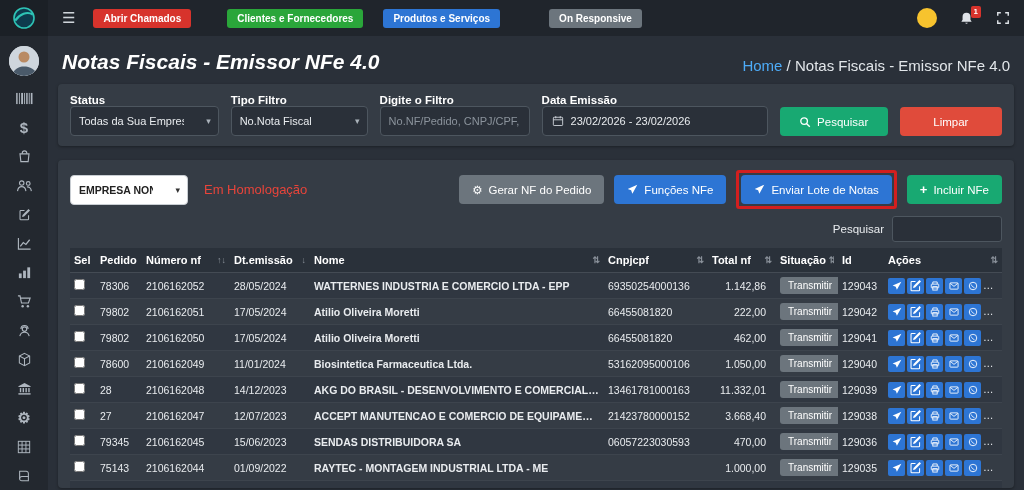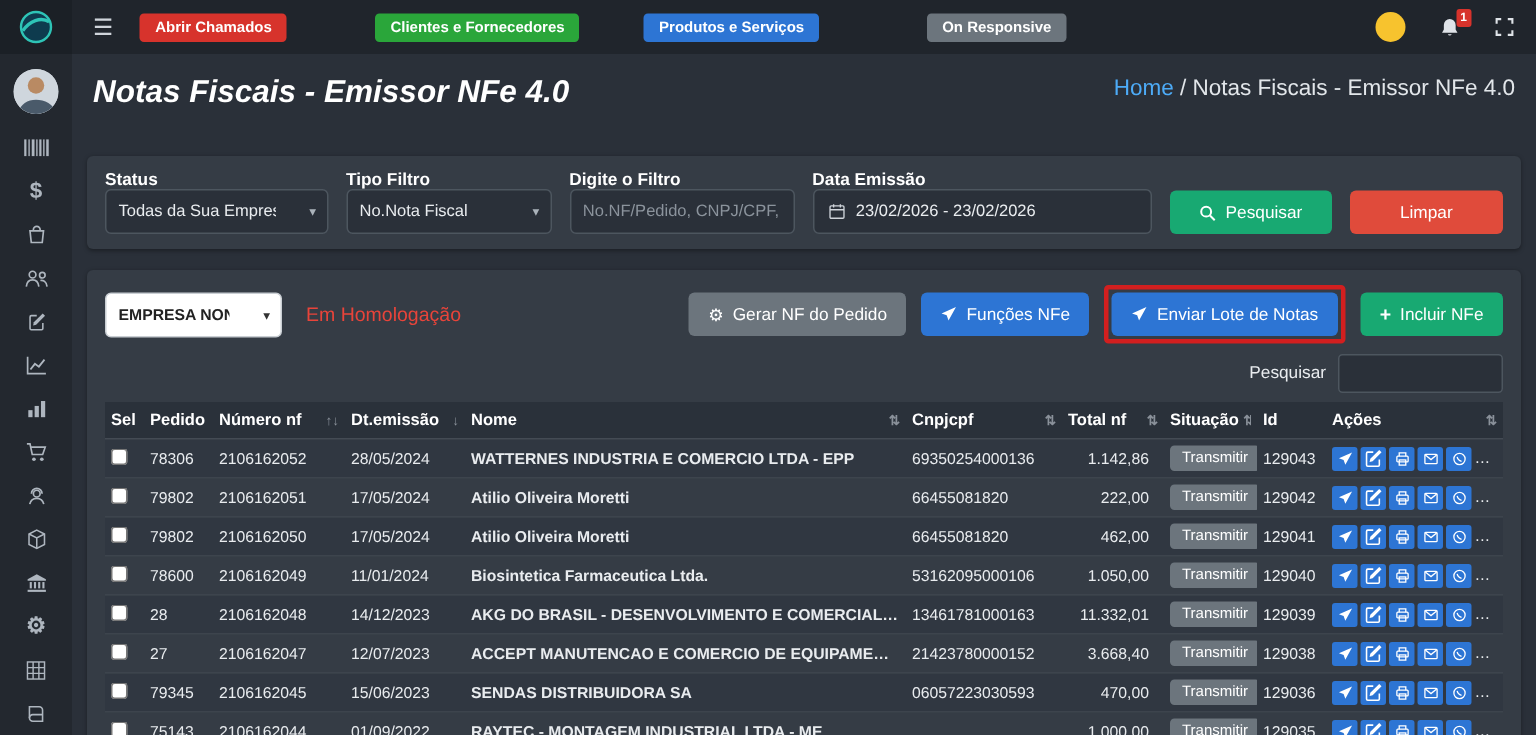--- a/index.html
+++ b/index.html
@@ -4,38 +4,38 @@
 <style>
   *{margin:0;padding:0;box-sizing:border-box}
   html,body{width:1024px;height:490px;overflow:hidden}
   body{font-family:"Liberation Sans",sans-serif;background:#2a3039;color:#e9ecef}
   .app{position:relative;width:1024px;height:490px}
 
   
   .topbar{position:absolute;top:0;left:0;right:0;height:36px;background:#20252c;display:flex;align-items:center;z-index:3}
   .logo-box{width:48px;height:36px;display:flex;align-items:center;justify-content:center;background:#1b2026;cursor:pointer}
   .hamburger{background:none;border:none;color:#cfd4da;font-size:15px;margin:0 18px 0 14px;cursor:pointer}
-  .nav-pills{display:flex;gap:43px;align-items:flex-end}
+  .nav-pills{display:flex;gap:20px;align-items:flex-end}
   .pill{border:none;color:#fff;font-size:10px;font-weight:bold;padding:4px 10px;border-radius:3px;cursor:pointer;white-space:nowrap}
   .topbar-right{margin-left:auto;display:flex;align-items:center;gap:22px;padding-right:14px}
   .yellow-dot{width:20px;height:20px;border-radius:50%;background:#f7c32e;display:inline-block;cursor:pointer}
   .bell-wrap{position:relative;cursor:pointer;display:inline-flex}
   .nbadge{position:absolute;top:-5px;right:-7px;background:#d7332c;color:#fff;font-size:8px;line-height:1;padding:2px 3px;border-radius:2px;font-weight:bold}
   .tb-icon{display:inline-flex;cursor:pointer}
 
   
   .sidebar{position:absolute;top:36px;left:0;bottom:0;width:48px;background:#23282f;display:flex;flex-direction:column;align-items:center;z-index:2}
   .avatar{width:30px;height:30px;border-radius:50%;overflow:hidden;margin:10px 0 8px;cursor:pointer;flex:none;background:#cfd6dd}
   .side-item{width:48px;height:29px;display:flex;align-items:center;justify-content:center;color:#aeb6bf;cursor:pointer}
   .side-item .icon{display:inline-flex;align-items:center;justify-content:center}
   .glyph{font-size:15px;font-weight:bold;line-height:1}
 
   
   .content{position:absolute;left:48px;top:36px;right:0;bottom:0;padding:8px 10px 0;overflow:hidden}
-  .title-row{display:flex;align-items:flex-start;justify-content:space-between;padding:6px 4px 30px}
+  .title-row{display:flex;align-items:flex-end;justify-content:space-between;padding:6px 4px 10px}
   h1{font-size:21px;font-style:italic;font-weight:bold;color:#fff}
   .breadcrumb{font-size:15px;color:#e2e6ea}
   .breadcrumb a{color:#4dabf7;text-decoration:none;cursor:pointer}
 
   .card{background:#353c45;border-radius:4px;box-shadow:0 1px 3px rgba(0,0,0,.35)}
 
   
   .filter-card{display:flex;gap:12px;align-items:flex-end;padding:10px 12px;margin-bottom:14px}
   .field{display:flex;flex-direction:column;gap:0}
   .field label{font-size:11.5px;font-weight:bold;color:#fff}

